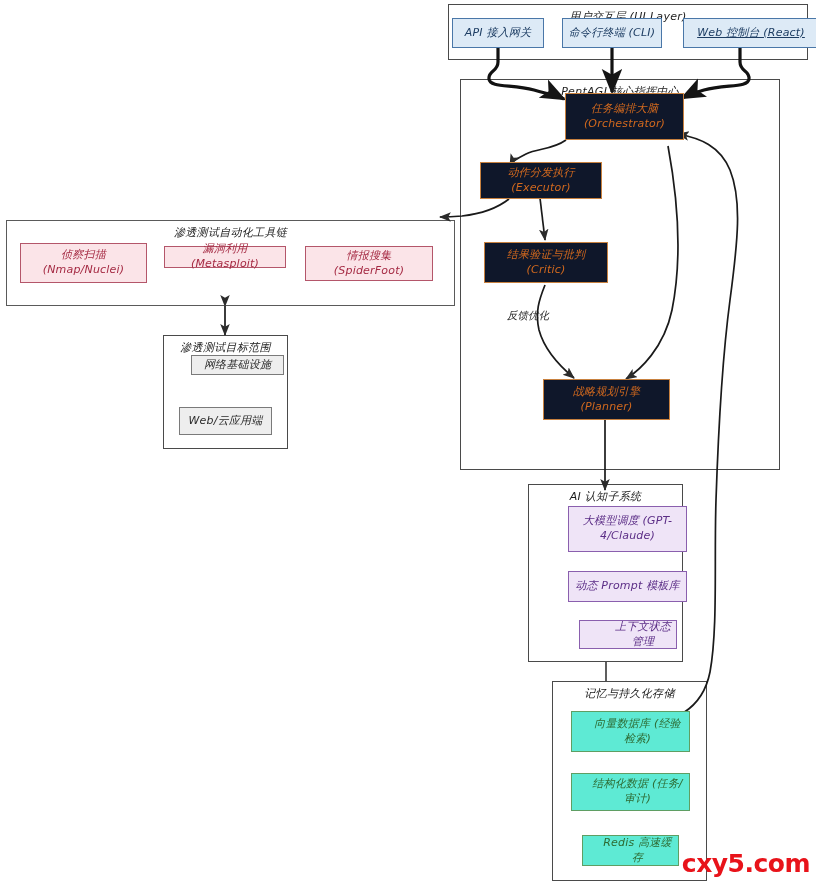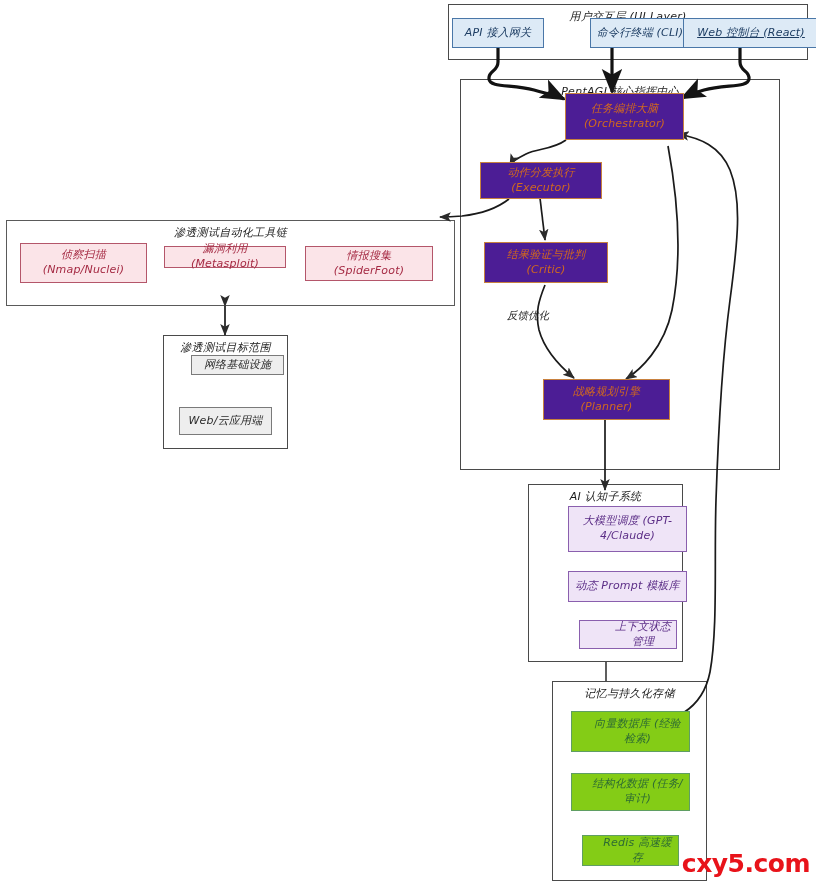--- a/index.html
+++ b/index.html
@@ -18,25 +18,25 @@
     font-size:11px;color:#1b1b1b;font-style:italic;letter-spacing:.3px;
     white-space:nowrap;
   }
 
   .node{
     position:absolute;box-sizing:border-box;display:flex;align-items:center;
     justify-content:center;text-align:center;line-height:1.35;
     font-size:11px;padding:2px 4px;font-style:italic;letter-spacing:.2px;
   }
   .n-blue{background:#ddeaf6;border:1.2px solid #4a77a8;color:#1d3d63;}
-  .n-orange{background:#4c1d95;border:1.2px solid #c8813f;color:#d2691e;font-style:italic;}
+  .n-orange{background:#0f172a;border:1.2px solid #c8813f;color:#d2691e;font-style:italic;}
   .n-pink{background:#fbe4e8;border:1.2px solid #b4566a;color:#a52a43;}
   .n-grey{background:#eeeeee;border:1.2px solid #7a7a7a;color:#2b2b2b;}
   .n-purple{background:#efe4f7;border:1.2px solid #8a5fae;color:#5b2d86;margin-left:22px;}
-  .n-green{background:#84cc16;border:1.2px solid #5f9e63;color:#2e6b33;padding-left:18px;}
+  .n-green{background:#5eead4;border:1.2px solid #5f9e63;color:#2e6b33;padding-left:18px;}
 
   .edge-label{
     position:absolute;font-size:10.5px;color:#1b1b1b;font-style:italic;
     white-space:nowrap;
   }
 
   .watermark{
     position:absolute;right:6px;bottom:8px;color:#e8131a;
     font-weight:bold;font-size:25px;font-family:"DejaVu Sans",sans-serif;
     letter-spacing:-.5px;
@@ -108,21 +108,21 @@
              C720,146 700,138 678,134" fill="none" stroke="#1a1a1a" stroke-width="1.7" marker-end="url(#ahs)"></path>
 
     <path d="M605,420 L605,490" fill="none" stroke="#1a1a1a" stroke-width="1.7" marker-end="url(#ahs)" marker-start="url(#ahs2)"></path>
 
     <path d="M606,662 L606,681" fill="none" stroke="#1a1a1a" stroke-width="1.4"></path>
 
     <path d="M225,306 L225,335" fill="none" stroke="#1a1a1a" stroke-width="1.7" marker-end="url(#ahs)" marker-start="url(#ahs2)"></path>
   </svg>
 
   <div class="node n-blue" style="left:452px;top:18px;width:92px;height:30px;">API 接入网关</div>
-  <div class="node n-blue" style="left:562px;top:18px;width:100px;height:30px;margin-left:28px;">命令行终端 (CLI)</div>
+  <div class="node n-blue" style="left:562px;top:18px;width:100px;height:30px;">命令行终端 (CLI)</div>
   <div class="node n-blue" style="left:683px;top:18px;width:136px;height:30px;text-decoration:underline;">Web 控制台 (React)</div>
 
   <div class="node n-orange" style="left:565px;top:93px;width:119px;height:47px;white-space:pre-line;">任务编排大脑
 (Orchestrator)</div>
   <div class="node n-orange" style="left:484px;top:242px;width:124px;height:41px;">结果验证与批判 (Critic)</div>
   <div class="node n-orange" style="left:480px;top:162px;width:122px;height:37px;">动作分发执行 (Executor)</div>
   <div class="node n-orange" style="left:543px;top:379px;width:127px;height:41px;">战略规划引擎 (Planner)</div>
 
   <div class="edge-label" style="left:507px;top:309px;">反馈优化</div>
 

